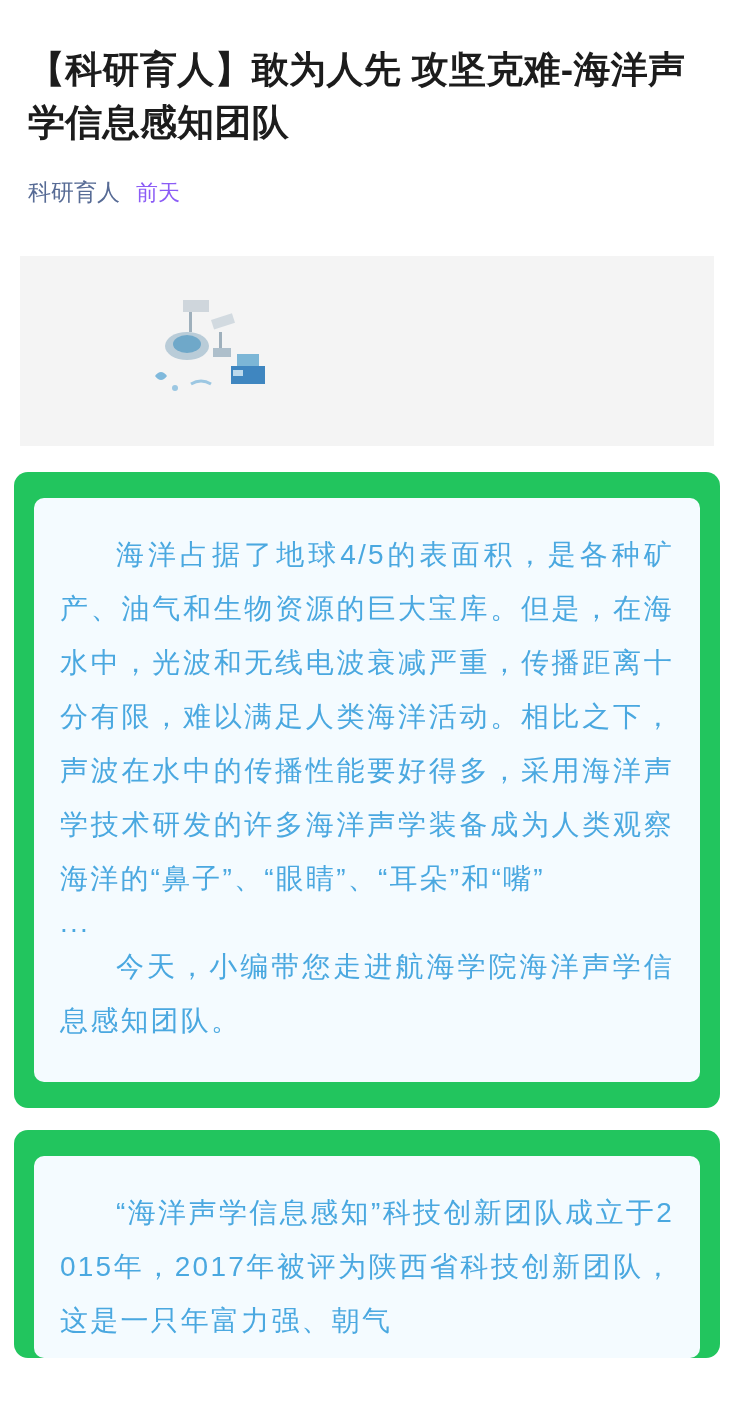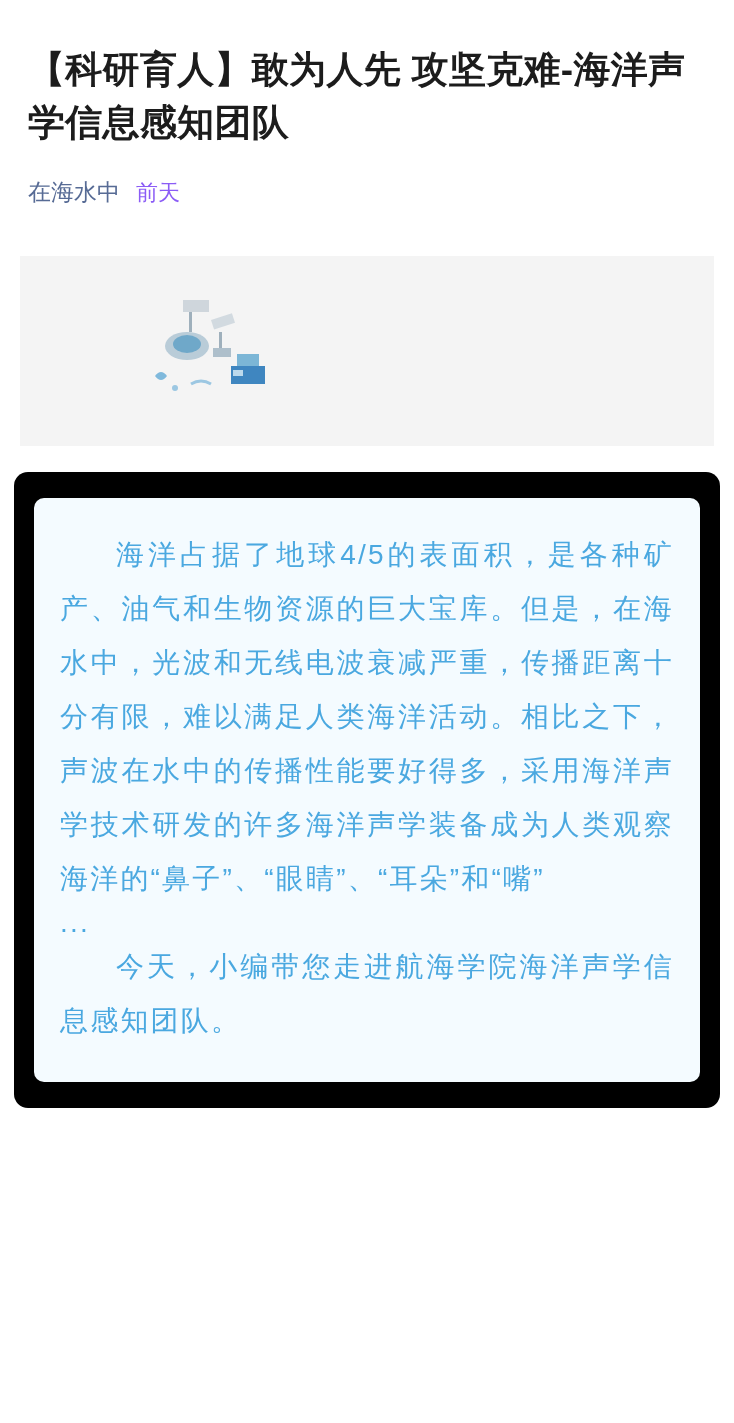--- a/index.html
+++ b/index.html
@@ -60,21 +60,21 @@
   .hero-art {
     position: absolute;
     left: 125px;
     top: 42px;
     width: 145px;
     height: 105px;
   }
 
   .quote-card {
     margin: 26px 14px 0 14px;
-    background: #000000;
+    background: #22c55e;
     border-radius: 14px;
     padding: 26px 20px;
     box-sizing: border-box;
   }
   .quote-inner {
     background: #f4fbff;
     border-radius: 10px;
     padding: 30px 26px 34px 26px;
   }
   .quote-text {
@@ -104,21 +104,21 @@
   }
 </style>
 </head>
 <body>
 
 <div class="page">
 
   <div class="article-header">
     <h1 class="article-title">【科研育人】敢为人先 攻坚克难-海洋声学信息感知团队</h1>
     <div class="meta-row">
-      <span class="meta-account">在海水中</span>
+      <span class="meta-account">科研育人</span>
       <span class="meta-time">前天</span>
     </div>
   </div>
 
   <div class="hero-image">
     <svg class="hero-art" viewBox="0 0 145 105">
       <rect x="38" y="2" width="26" height="12" fill="#cfd6dc"></rect>
       <rect x="44" y="14" width="3" height="20" fill="#9fb0bc"></rect>
       <ellipse cx="42" cy="48" rx="22" ry="14" fill="#b9ccd8"></ellipse>
       <ellipse cx="42" cy="46" rx="14" ry="9" fill="#6fa8c9"></ellipse>
@@ -135,14 +135,19 @@
   </div>
 
   <div class="quote-card">
     <div class="quote-inner">
       <p class="quote-text">海洋占据了地球4/5的表面积，是各种矿产、油气和生物资源的巨大宝库。但是，在海水中，光波和无线电波衰减严重，传播距离十分有限，难以满足人类海洋活动。相比之下，声波在水中的传播性能要好得多，采用海洋声学技术研发的许多海洋声学装备成为人类观察海洋的“鼻子”、“眼睛”、“耳朵”和“嘴”</p>
       <p class="quote-ellipsis">...</p>
       <p class="quote-text">今天，小编带您走进航海学院海洋声学信息感知团队。</p>
     </div>
   </div>
 
+  <div class="quote-card second">
+    <div class="quote-inner">
+      <p class="quote-text">“海洋声学信息感知”科技创新团队成立于2015年，2017年被评为陕西省科技创新团队，这是一只年富力强、朝气</p>
+    </div>
+  </div>
 
 </div>
 
 </body></html>

